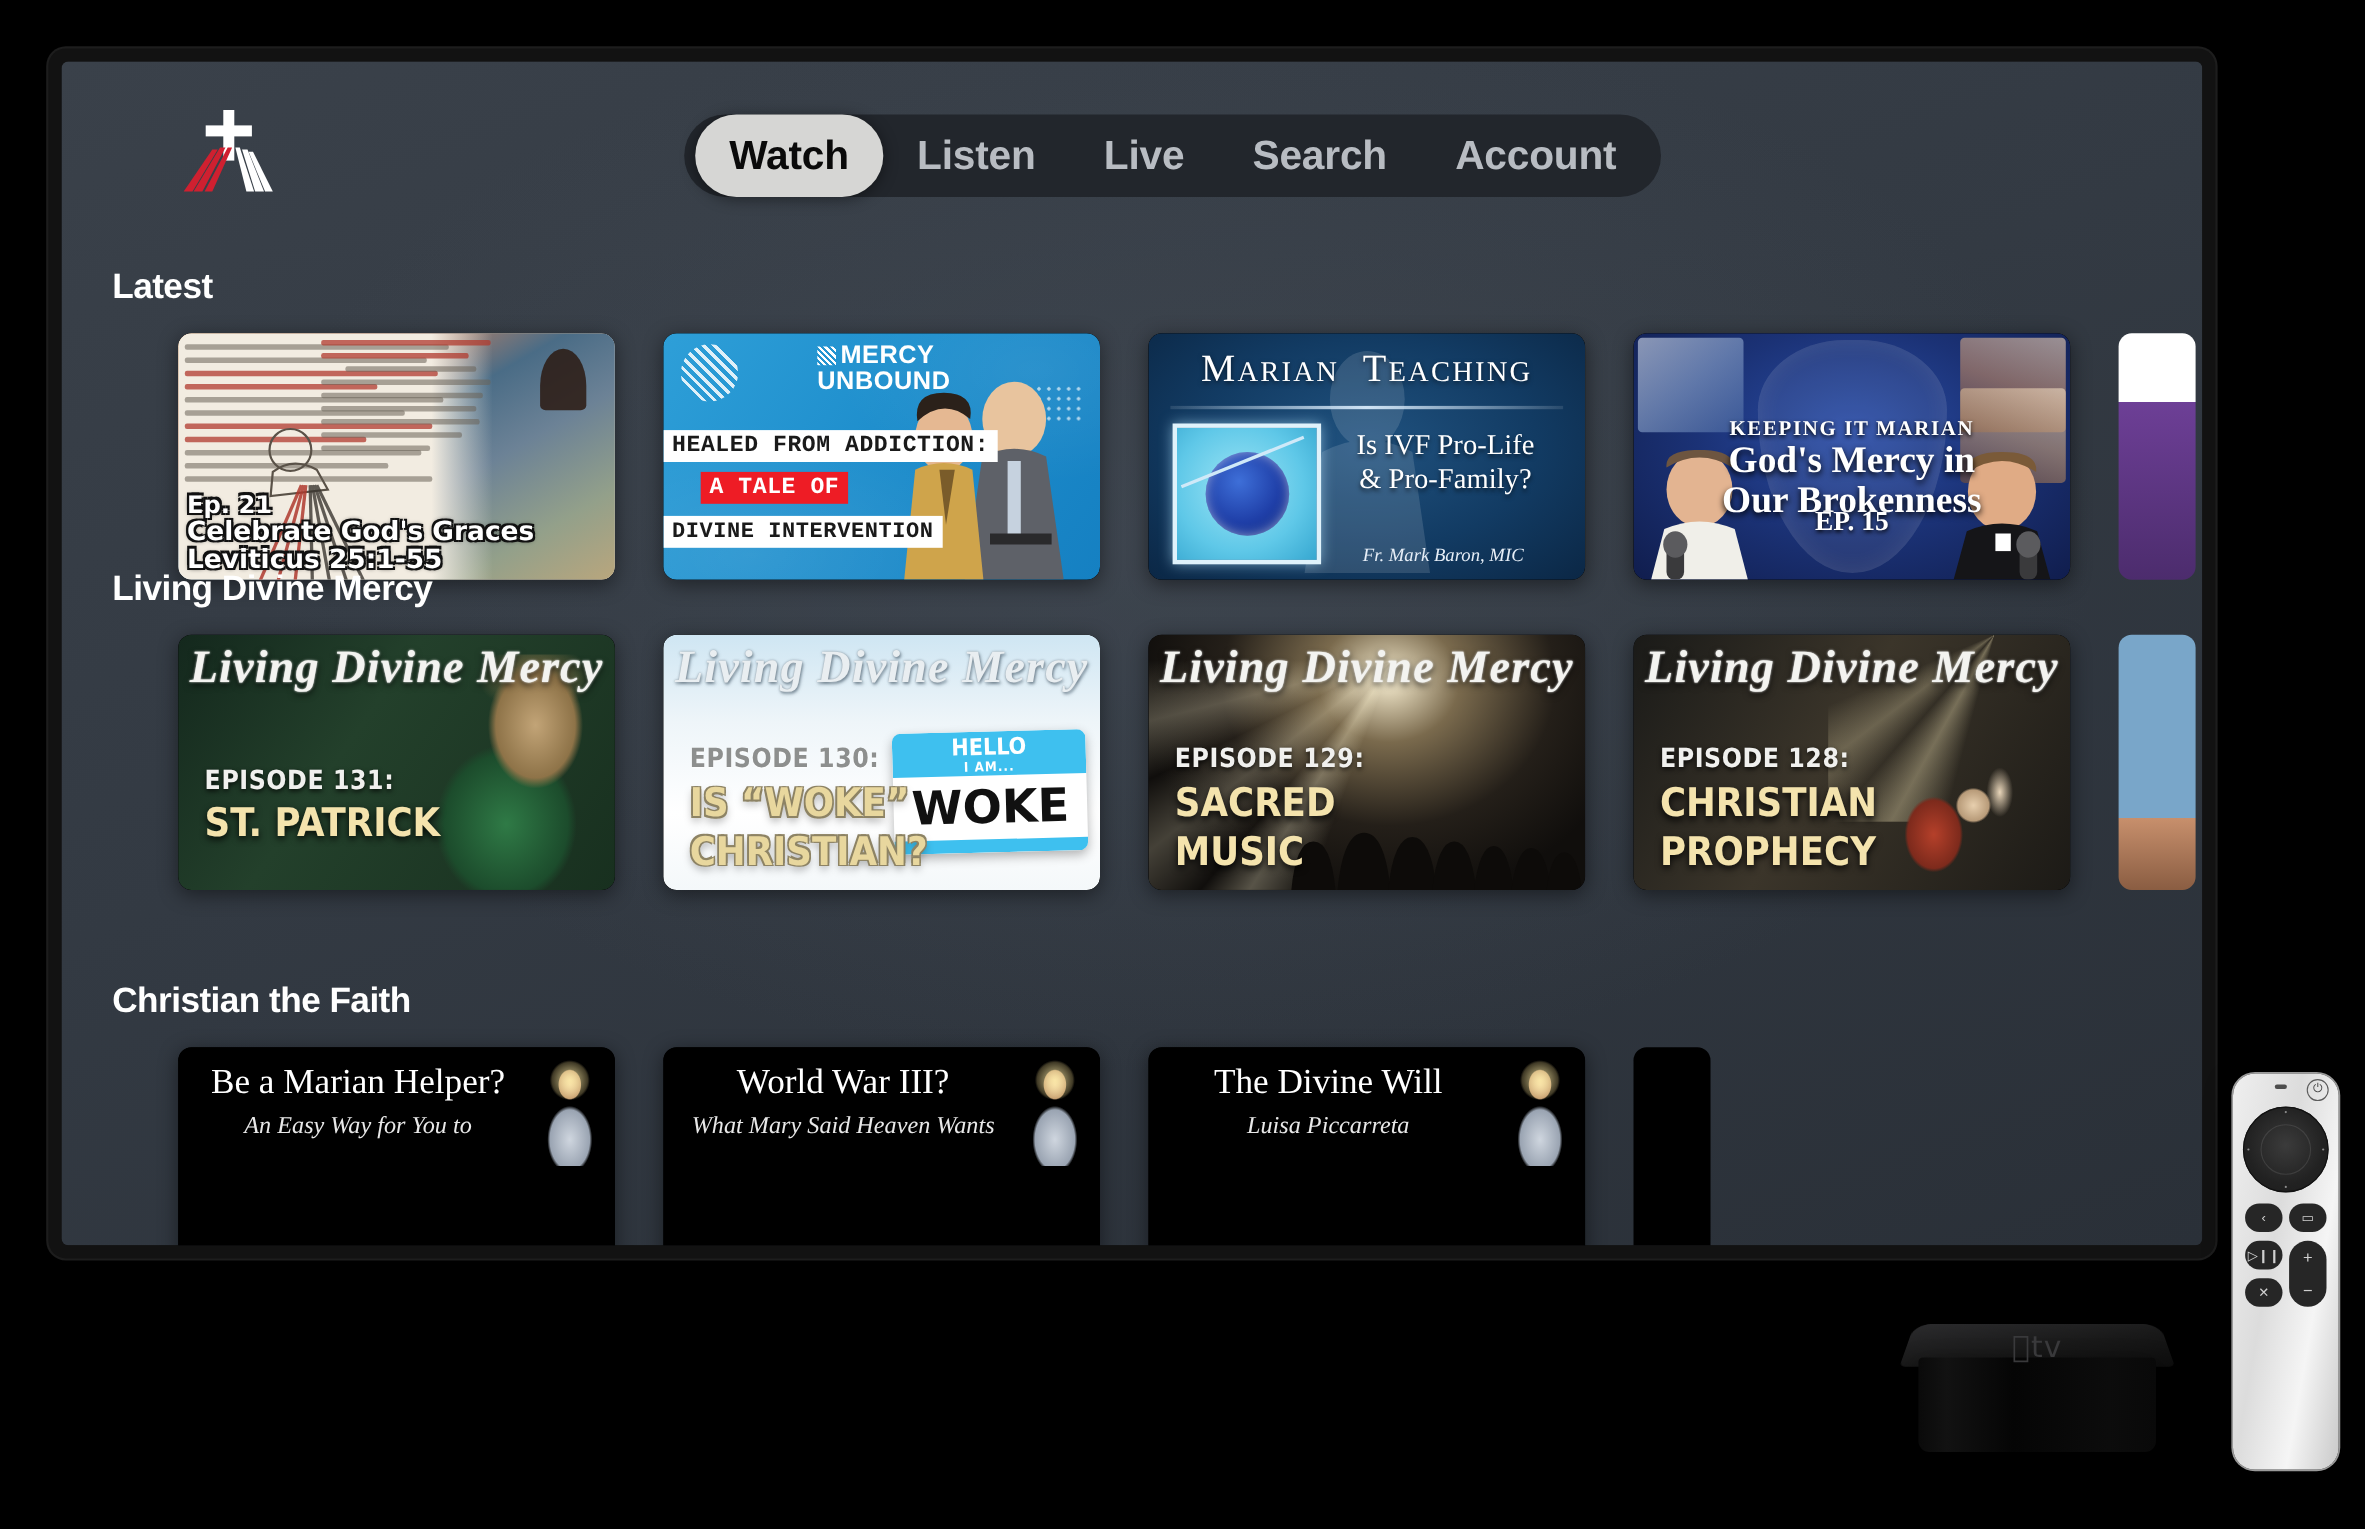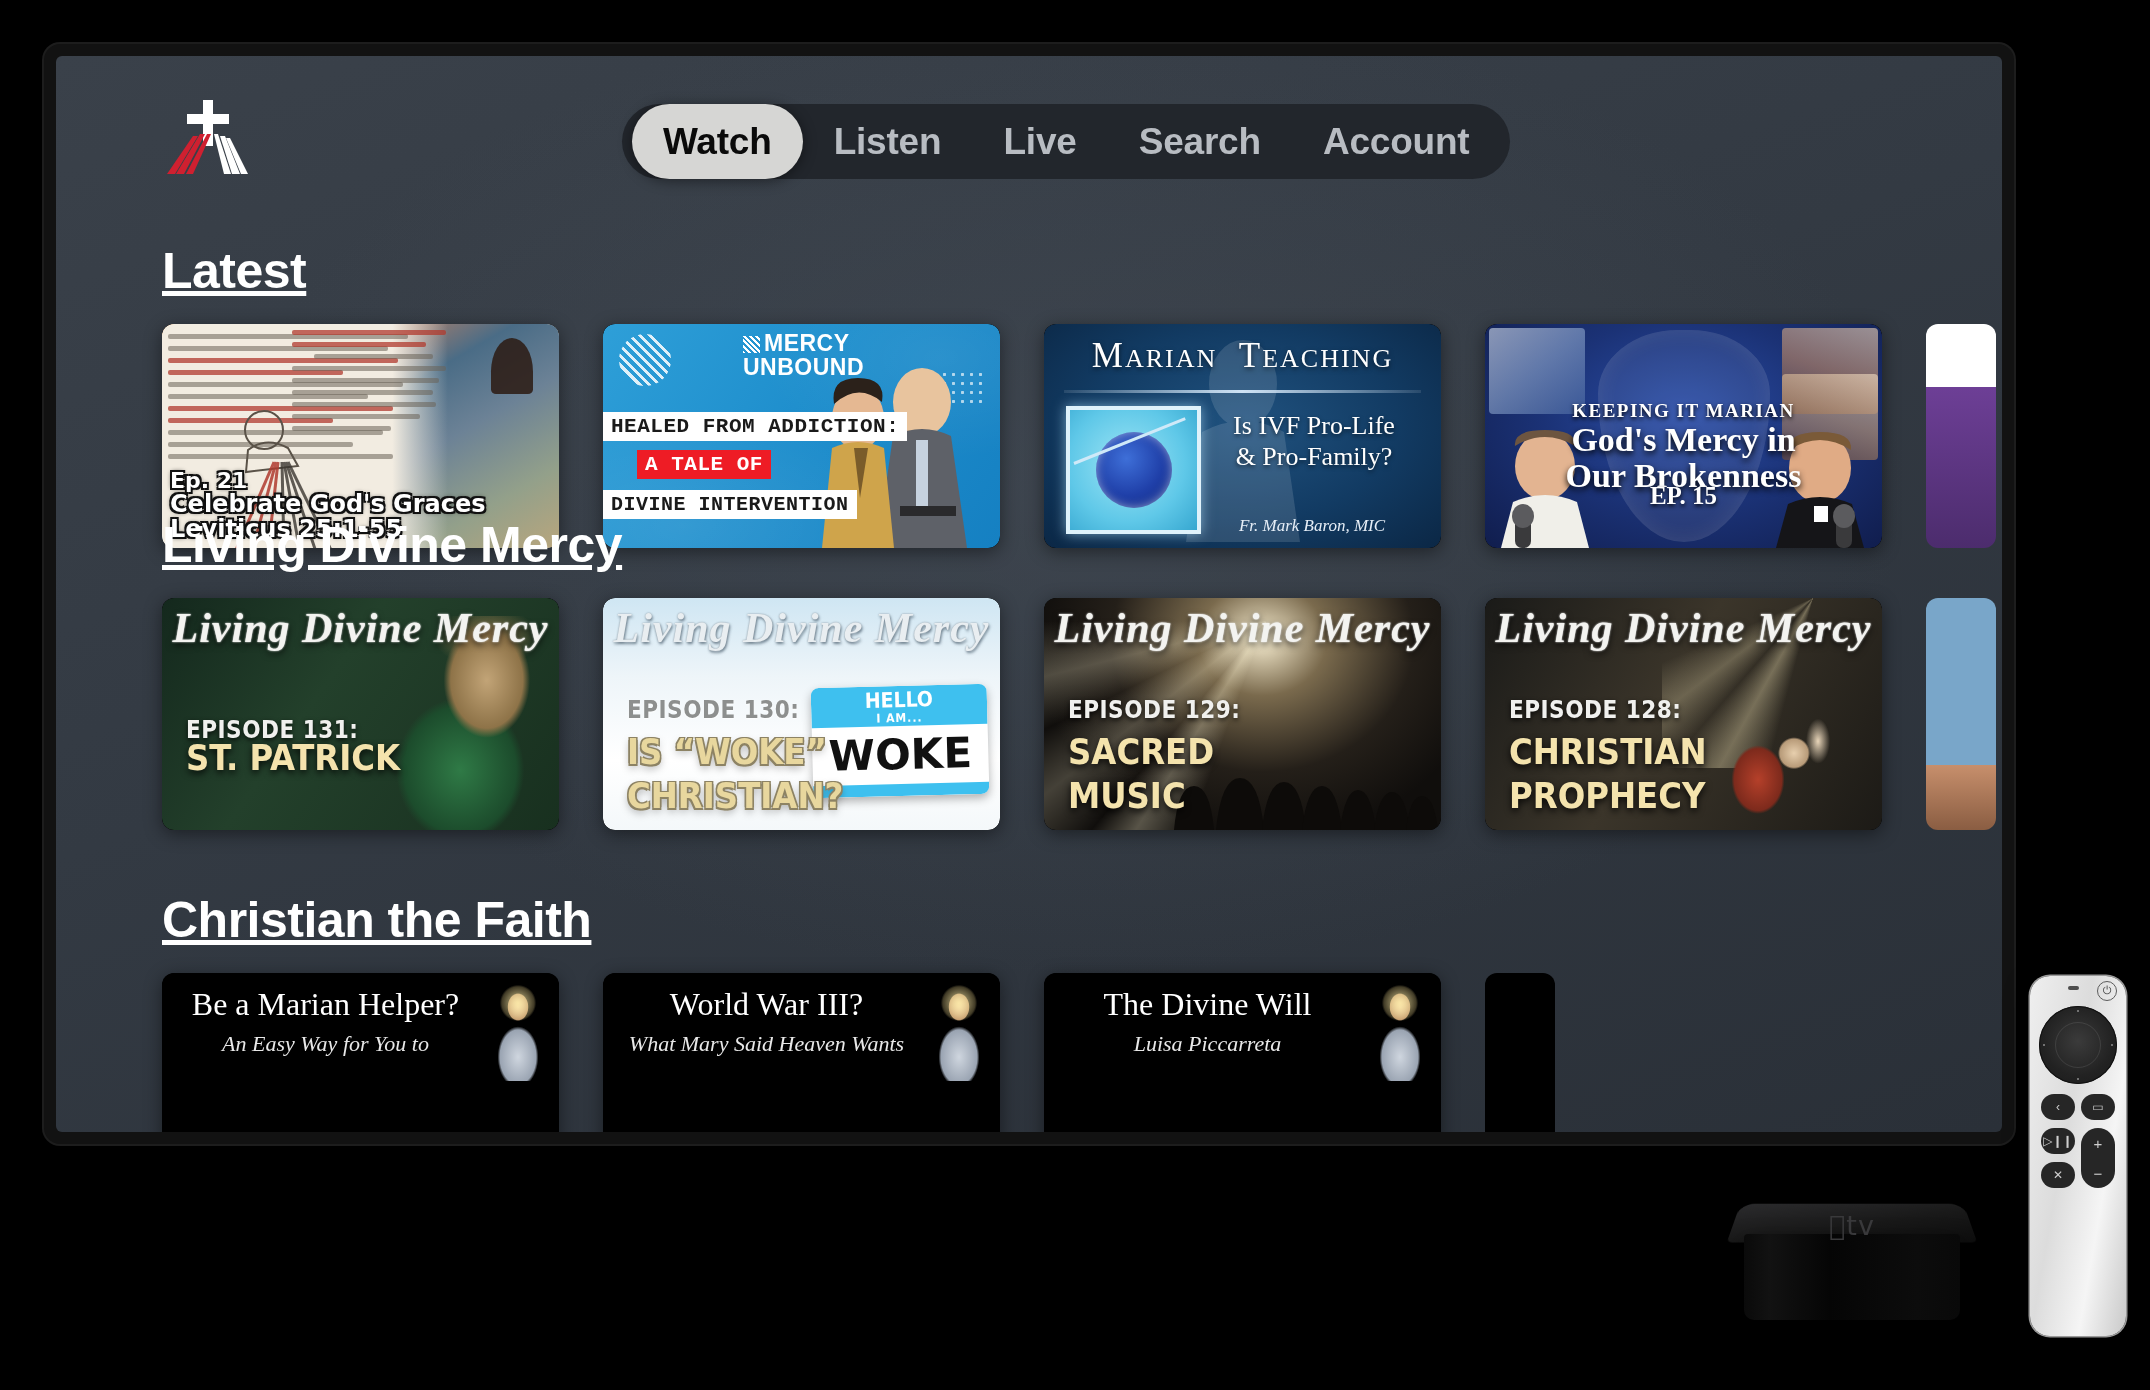--- a/index.html
+++ b/index.html
@@ -38,22 +38,22 @@
     white-space:nowrap; letter-spacing:-.2px;
   }
   .tab.active {
     background:#d6d6d4; color:#0a0a0a; border-radius:38px;
     box-shadow:0 2px 14px rgba(0,0,0,.45);
   }
 
   
   .row { position:absolute; left:0; width:100%; }
   .row-title {
-    font-size:50px; font-weight:bold; color:#ffffff;
-    margin-left:106px; letter-spacing:-.5px; margin-bottom:24px;text-decoration:underline;
+    font-size:32px; font-weight:bold; color:#ffffff;
+    margin-left:46px; letter-spacing:-.5px; margin-bottom:24px;
   }
   .rail { display:flex; gap:44px; padding-left:106px; }
   .tile {
     position:relative; flex:0 0 auto; width:397px; height:224px;
     border-radius:12px; overflow:hidden; background:#000;
     box-shadow:0 4px 18px rgba(0,0,0,.45);
   }
   .tile.tall { height:232px; }
   .tile .inner { position:absolute; inset:0; border-radius:12px; overflow:hidden; }
 
@@ -530,21 +530,21 @@
 
       <section class="row" style="top:460px;">
         <h2 class="row-title">Living Divine Mercy</h2>
         <div class="rail">
 
           <div class="tile tall">
             <div class="inner t-patrick ldm">
               <div class="bust"></div>
               <div class="script">Living Divine Mercy</div>
               <div class="ep" style="top:118px">EPISODE 131:</div>
-              <div class="big" style="top:142px">ST. PATRICK</div>
+              <div class="big" style="top:154px">ST. PATRICK</div>
             </div>
           </div>
 
           <div class="tile tall">
             <div class="inner t-woke ldm">
               <div class="script">Living Divine Mercy</div>
               <div class="tag">
                 <div class="top">
                   <b>HELLO</b>
                   <i>I AM...</i>

